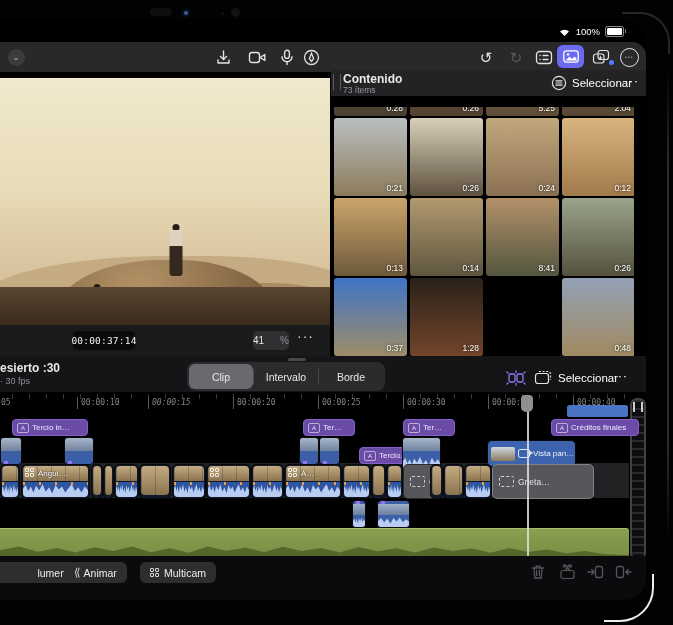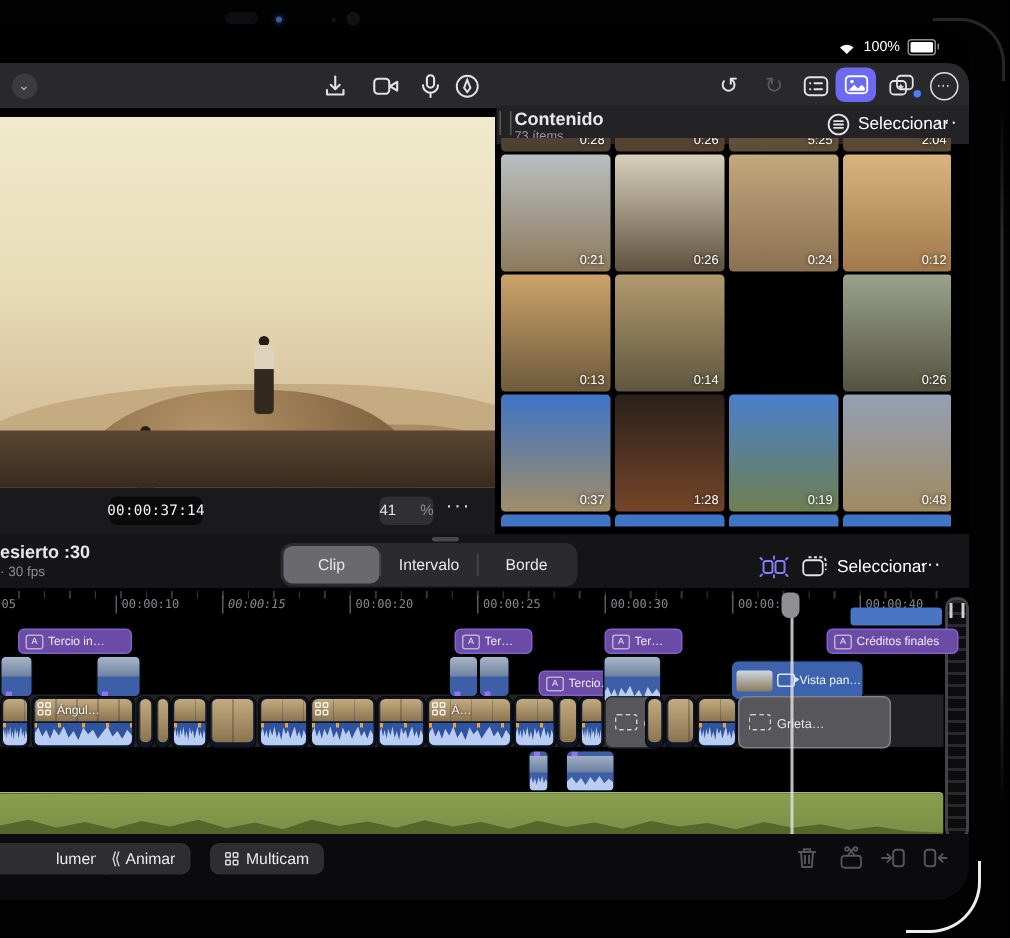--- a/index.html
+++ b/index.html
@@ -56,21 +56,21 @@
   #viewmore{position:absolute;left:297px;top:3px;font-size:14px;color:#d8d8da;letter-spacing:1px}
   
   #browser-hd{position:absolute;left:331px;top:70px;width:315px;height:26px;background:#232325}
   #bdrag{position:absolute;left:333px;top:74px;width:6px;height:16px;
      border-left:1.5px solid #5a5a5e;border-right:1.5px solid #5a5a5e}
   #btitle{position:absolute;left:343px;top:72px;font-size:12px;font-weight:700}
   #bcount{position:absolute;left:343px;top:85px;font-size:8.5px;color:#98989d}
   #bfilter{position:absolute;left:551px;top:75px}
   #bselect{position:absolute;left:572px;top:77px;font-size:11.5px;color:#fff}
   #bmore{position:absolute;left:624px;top:73px;font-size:13px;color:#fff;letter-spacing:.5px}
-  #grid{position:absolute;left:334px;top:92px;width:300px;height:259px;overflow:hidden}
+  #grid{position:absolute;left:334px;top:107px;width:300px;height:259px;overflow:hidden}
   .thumb{position:absolute;width:73px;height:78px;border-radius:3px;overflow:hidden}
   .dur{position:absolute;right:4px;bottom:3px;font-size:8.5px;color:#fff;text-shadow:0 0 3px rgba(0,0,0,.9)}
   
   #tl-head{position:absolute;left:0;top:356px;width:646px;height:36px;background:#151517}
   #tl-grab{position:absolute;left:288px;top:358px;width:18px;height:3px;border-radius:2px;background:#48484a}
   #tl-title{position:absolute;left:0px;top:361px;font-size:12px;font-weight:700}
   #tl-fps{position:absolute;left:0px;top:376px;font-size:9px;color:#8e8e93}
   #modes{position:absolute;left:187px;top:362px;height:25px;background:#2b2b2d;border-radius:8px;display:flex;padding:2px;gap:1px}
   .seg{min-width:48px;padding:0 8px;border-radius:6px;font-size:10.5px;display:flex;align-items:center;justify-content:center;color:#e8e8ea;position:relative}
   .seg.sel{background:#69696e}
@@ -296,31 +296,31 @@
         </div>
         <div class="thumb" style="left: 228px; top: 11px; background: linear-gradient(rgb(217, 180, 127), rgb(161, 121, 75));">
           <span class="dur">0:12</span>
         </div>
         <div class="thumb" style="left: 0px; top: 91px; background: linear-gradient(rgb(203, 164, 106), rgb(110, 90, 60));">
           <span class="dur">0:13</span>
         </div>
         <div class="thumb" style="left: 76px; top: 91px; background: linear-gradient(rgb(178, 154, 110), rgb(95, 86, 64));">
           <span class="dur">0:14</span>
         </div>
+        <div class="thumb" style="left: 152px; top: 91px; background: linear-gradient(rgb(179, 145, 106), rgb(84, 86, 63));">
+          <span class="dur">8:41</span>
+        </div>
         <div class="thumb" style="left: 228px; top: 91px; background: linear-gradient(rgb(154, 163, 140), rgb(85, 82, 63));">
           <span class="dur">0:26</span>
         </div>
         <div class="thumb" style="left: 0px; top: 171px; background: linear-gradient(rgb(63, 116, 198), rgb(159, 141, 104));">
           <span class="dur">0:37</span>
         </div>
         <div class="thumb" style="left: 76px; top: 171px; background: linear-gradient(rgb(42, 33, 26), rgb(116, 69, 42));">
           <span class="dur">1:28</span>
-        </div>
-        <div class="thumb" style="left: 152px; top: 171px; background: linear-gradient(rgb(74, 128, 204), rgb(111, 127, 80));">
-          <span class="dur">0:19</span>
         </div>
         <div class="thumb" style="left: 228px; top: 171px; background: linear-gradient(rgb(147, 160, 181), rgb(160, 138, 96));">
           <span class="dur">0:48</span>
         </div>
         <div class="thumb" style="left: 0px; top: 251px; background: linear-gradient(rgb(63, 116, 198), rgb(76, 122, 194));"></div>
         <div class="thumb" style="left: 76px; top: 251px; background: linear-gradient(rgb(63, 116, 198), rgb(76, 122, 194));"></div>
         <div class="thumb" style="left: 152px; top: 251px; background: linear-gradient(rgb(63, 116, 198), rgb(76, 122, 194));"></div>
         <div class="thumb" style="left: 228px; top: 251px; background: linear-gradient(rgb(63, 116, 198), rgb(76, 122, 194));"></div>
       </div>
 

